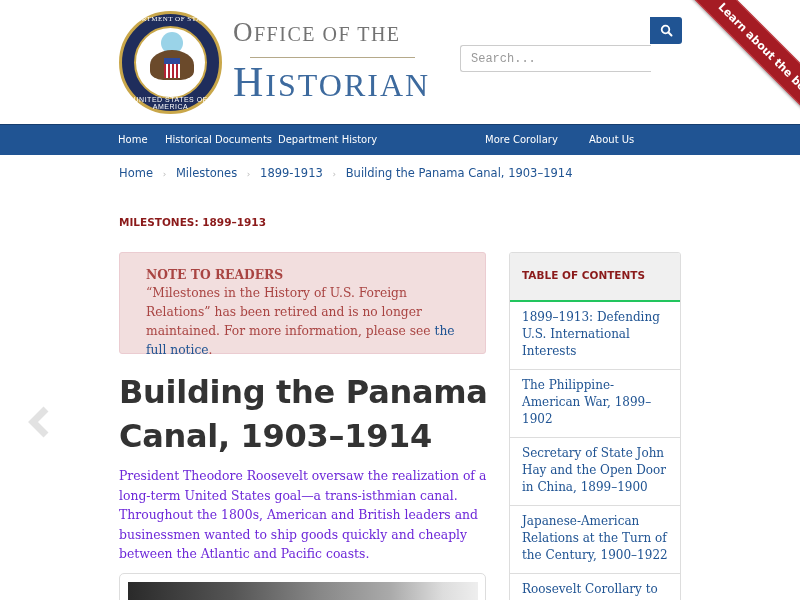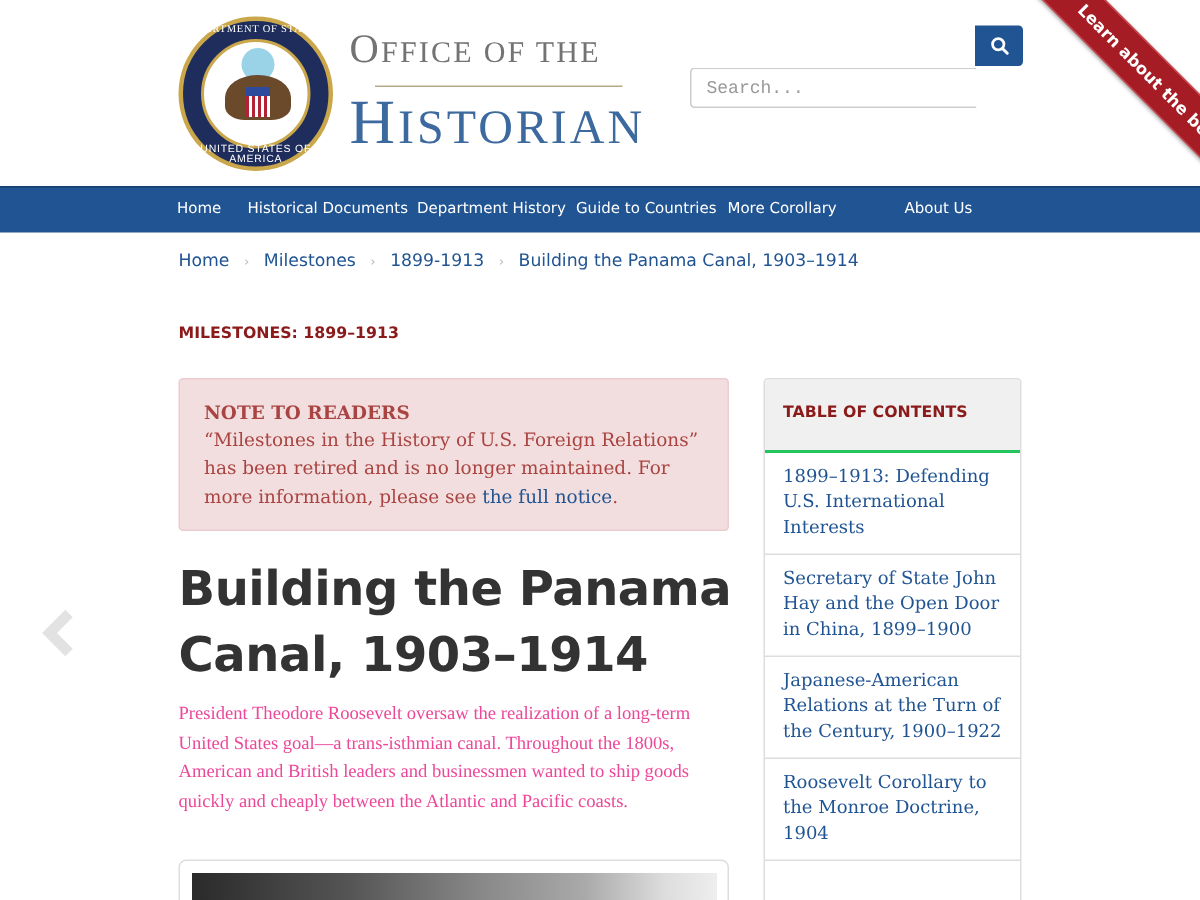--- a/index.html
+++ b/index.html
@@ -51,29 +51,29 @@
     
     .breadcrumb { position: absolute; left: 119px; top: 166px; height: 16px; font-family: "DejaVu Sans", sans-serif; font-size: 11.5px; }
     .crumb { color: #205493; text-decoration: none; }
     .crumb-sep { color: #bbb; margin: 0 6px; font-size: 9px; }
 
     .section-label { position: absolute; left: 119px; top: 216px; font-family: "DejaVu Sans", sans-serif; font-weight: bold;
                      font-size: 10.5px; color: #8b1a1a; }
 
     
     .alert { position: absolute; left: 119px; top: 252px; width: 367px; height: 102px; background: #f2dede; border: 1px solid #ebccd1;
-             border-radius: 3px; padding: 12px 16px; color: #a94442; font-size: 12.3px; line-height: 19px; }
+             border-radius: 3px; padding: 12px 26px; color: #a94442; font-size: 12.3px; line-height: 19px; }
     .alert-title { font-weight: bold; font-size: 12.3px; }
     .alert-link { color: #205493; text-decoration: none; }
 
     
     .page-title { position: absolute; left: 119px; top: 370px; width: 380px; font-family: "DejaVu Sans", sans-serif; font-weight: bold;
                   font-size: 32px; line-height: 44px; color: #333; letter-spacing: -0.3px; }
 
-    .intro { position: absolute; left: 119px; top: 466px; width: 370px; font-size: 12.4px; line-height: 19.5px; color: #ec4899; font-family: Liberation Serif, serif; }
+    .intro { position: absolute; left: 119px; top: 466px; width: 370px; font-size: 12.4px; line-height: 19.5px; color: #6d28d9; }
 
     .figure { position: absolute; left: 119px; top: 573px; width: 367px; height: 40px; border: 1px solid #ddd; border-radius: 5px; background: #fff; }
     .figure-img { position: absolute; left: 8px; top: 8px; width: 350px; height: 40px;
                   background: linear-gradient(90deg, #2a2a2a 0%, #555 30%, #888 55%, #aaa 75%, #ddd 90%, #eee 100%); }
 
     
     .toc { position: absolute; left: 509px; top: 252px; width: 172px; height: 360px; border: 1px solid #ddd; border-radius: 3px; background: #fff; overflow: hidden; }
     .toc-header { height: 49px; background: #f0f0f0; border-bottom: 2px solid #22c55e; padding: 16px 12px; font-family: "DejaVu Sans", sans-serif;
                   font-weight: bold; font-size: 10.5px; color: #8b1a1a; }
     .toc-item { display: block; padding: 7px 12px 9px 12px; border-bottom: 1px solid #ddd; font-size: 12px; line-height: 17px; color: #205493; text-decoration: none; }
@@ -110,23 +110,22 @@
 
   <div class="ribbon-wrap">
     <a class="ribbon">Learn about the beta</a>
   </div>
 </div>
 
 <div class="navbar">
   <a class="nav-item" style="left:118px;">Home</a>
   <a class="nav-item" style="left:165px;">Historical Documents</a>
   <a class="nav-item" style="left:278px;">Department History</a>
-  <a class="nav-item" style="left:384px;">Guide to Countries</a>
   <a class="nav-item" style="left:485px;">More Corollary</a>
-  <a class="nav-item" style="left:603px;text-align:center;">About Us</a>
+  <a class="nav-item" style="left:589px;text-align:center;">About Us</a>
 </div>
 
 <div class="breadcrumb">
   <a class="crumb">Home</a>
   <span class="crumb-sep">›</span>
   <a class="crumb">Milestones</a>
   <span class="crumb-sep">›</span>
   <a class="crumb">1899-1913</a>
   <span class="crumb-sep">›</span>
   <a class="crumb">Building the Panama Canal, 1903–1914</a>
@@ -149,17 +148,18 @@
 
 <p class="intro">President Theodore Roosevelt oversaw the realization of a long-term United States goal—a trans-isthmian canal. Throughout the 1800s, American and British leaders and businessmen wanted to ship goods quickly and cheaply between the Atlantic and Pacific coasts.</p>
 
 <div class="figure">
   <div class="figure-img"></div>
 </div>
 
 <div class="toc">
   <div class="toc-header">TABLE OF CONTENTS</div>
   <a class="toc-item">1899–1913: Defending U.S. International Interests</a>
+  <a class="toc-item">The Philippine-American War, 1899–1902</a>
   <a class="toc-item">Secretary of State John Hay and the Open Door in China, 1899–1900</a>
   <a class="toc-item">Japanese-American Relations at the Turn of the Century, 1900–1922</a>
   <a class="toc-item">Roosevelt Corollary to the Monroe Doctrine, 1904</a>
 
 </div>
 
 </body></html>

